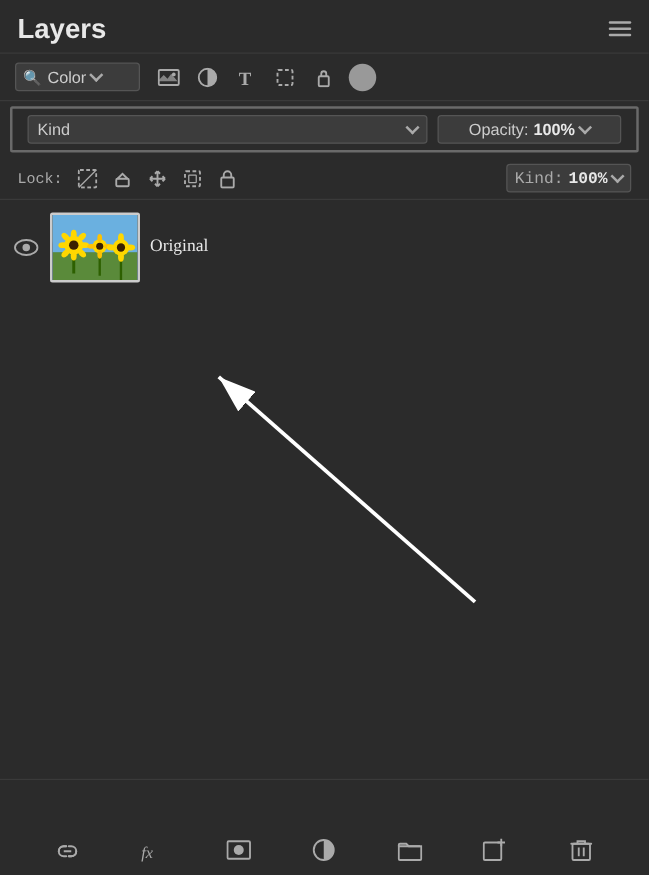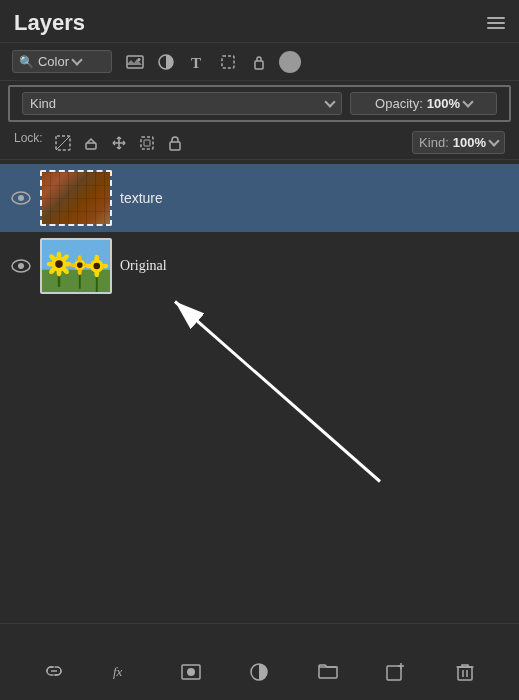--- a/index.html
+++ b/index.html
@@ -127,23 +127,25 @@
       background: #3c3c3c;
       cursor: pointer;
     }
     .opacity-value {
       font-weight: 600;
       color: #e8e8e8;
     }
     
     .lock-row {
       display: flex;
+      align-items: center;
       padding: 5px 14px;
       gap: 10px;
       border-bottom: 1px solid #3a3a3a;
+      font-family: Liberation Mono, monospace;
     }
     .lock-label {
       font-size: 12px;
       color: #aaa;
     }
     .lock-icons {
       display: flex;
       align-items: center;
       gap: 8px;
     }
@@ -260,21 +262,21 @@
       align-items: center;
       justify-content: space-around;
       padding: 10px 20px;
       border-top: 1px solid #3a3a3a;
       background: #2b2b2b;
     }
     .toolbar-btn {
       width: 28px;
       height: 28px;
       display: flex;
-      align-items: flex-start;
+      align-items: flex-end;
       justify-content: center;
       cursor: pointer;
       color: #0ea5e9;
       font-size: 18px;
       margin-top: 28px;
     }
     .chevron-down {
       display: inline-block;
       width: 8px;
       height: 8px;
@@ -411,33 +413,20 @@
     <div class="fill-group">
       <span>Kind:</span>
       <span class="fill-value">100%</span>
       <span class="chevron-down"></span>
     </div>
   </div>
 
   <div class="layers-content">
     <div class="layers-list">
 
-      <div class="layer-item active">
-        <div class="visibility-btn">
-          <svg width="20" height="14" viewBox="0 0 20 14" fill="none">
-            <ellipse cx="10" cy="7" rx="9" ry="6" stroke="#aaa" stroke-width="1.5"></ellipse>
-            <circle cx="10" cy="7" r="3" fill="#aaa"></circle>
-          </svg>
-        </div>
-        <div class="layer-thumb">
-          <div class="thumb-texture">
-          </div>
-        </div>
-        <span class="layer-name">texture</span>
-      </div>
 
       <div class="layer-item inactive">
         <div class="visibility-btn">
           <svg width="20" height="14" viewBox="0 0 20 14" fill="none">
             <ellipse cx="10" cy="7" rx="9" ry="6" stroke="#aaa" stroke-width="1.5"></ellipse>
             <circle cx="10" cy="7" r="3" fill="#aaa"></circle>
           </svg>
         </div>
         <div class="layer-thumb solid-border">
           <div class="thumb-sunflower">

